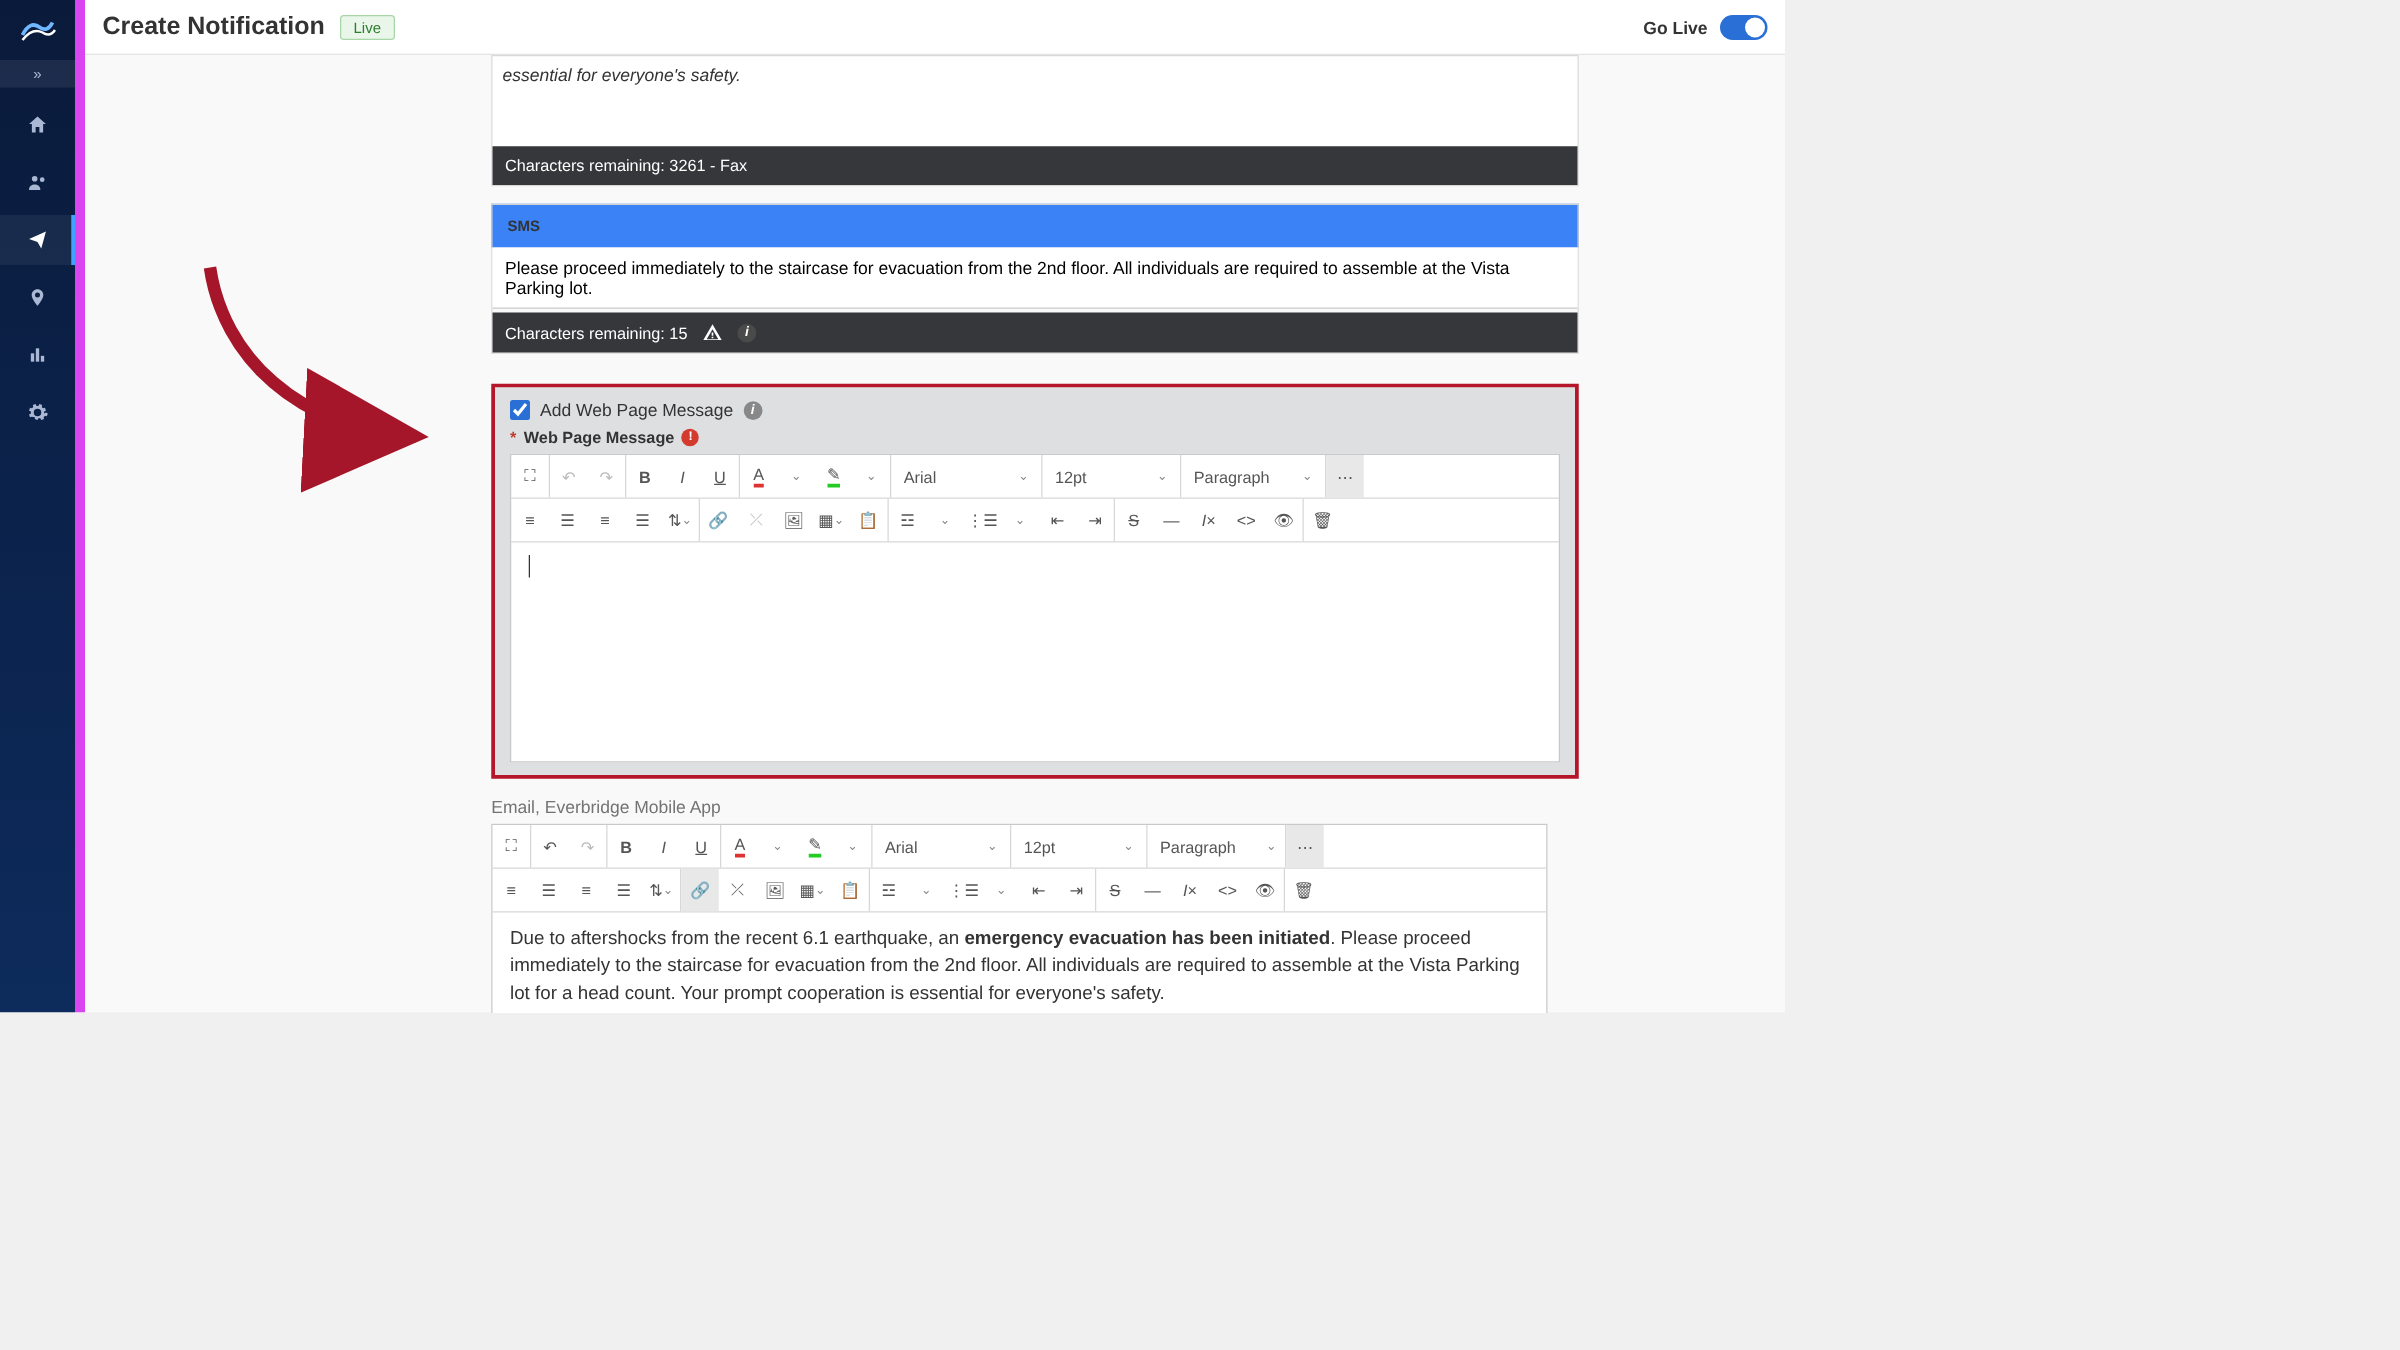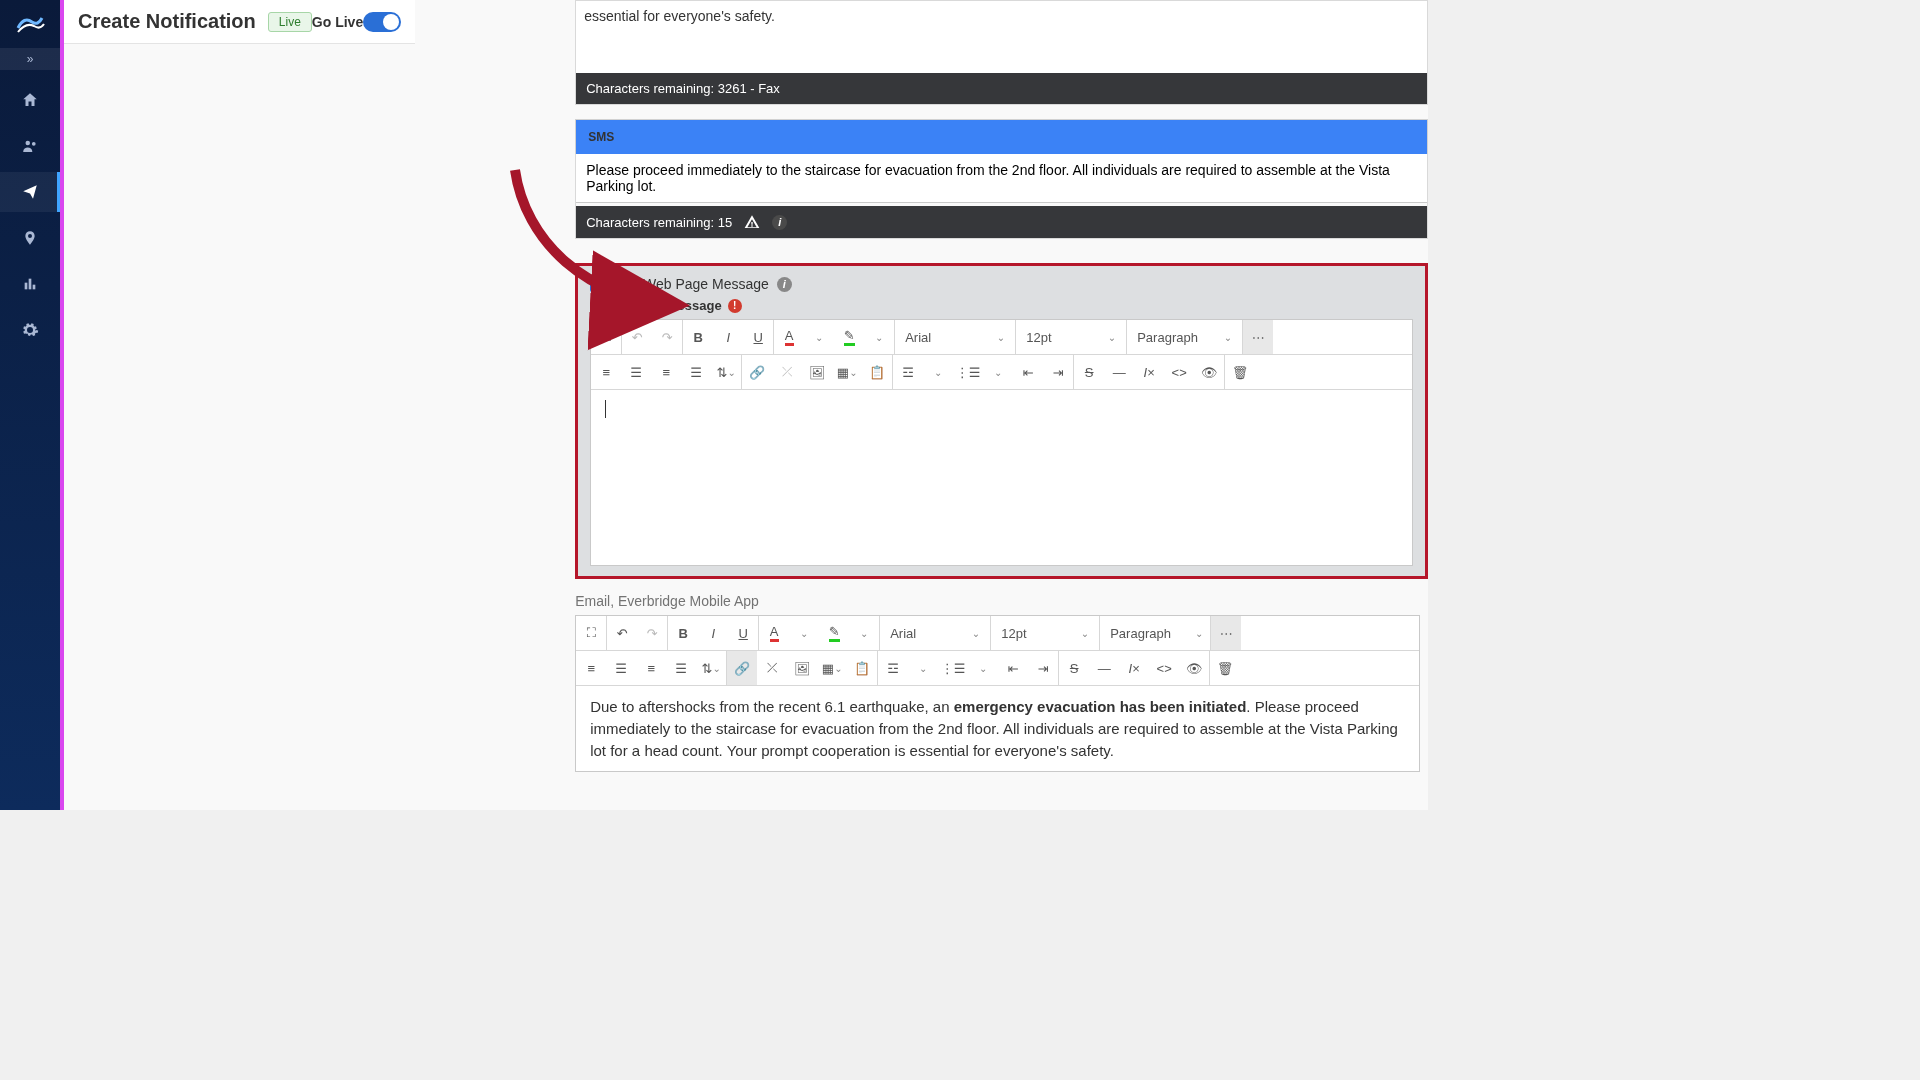--- a/index.html
+++ b/index.html
@@ -8,27 +8,27 @@
 .app { display: flex; height: 810px; width: 1440px; }
 
 .sidebar { width: 60px; background: linear-gradient(180deg,#0a1a3a 0%,#0d2b5c 100%); display: flex; flex-direction: column; align-items: center; padding-top: 8px; flex-shrink: 0; }
 .sidebar .logo { width: 32px; height: 32px; margin-bottom: 8px; }
 .sidebar .expand { width: 100%; height: 22px; background: rgba(255,255,255,0.08); display: flex; align-items: center; justify-content: center; color: #aab8d4; font-size:12px; margin-bottom: 10px; cursor: pointer; }
 .sidebar .nav { display: flex; flex-direction: column; gap: 6px; width: 100%; }
 .sidebar .nav-item { height: 40px; display: flex; align-items: center; justify-content: center; color: #aab8d4; cursor: pointer; position: relative; }
 .sidebar .nav-item.active { background: rgba(255,255,255,0.06); color: #fff; }
 .sidebar .nav-item.active::after { content:''; position:absolute; right:0; top:0; bottom:0; width:3px; background:#3fa4ff; }
 
-.main { flex: 1; display: flex; background: #f9f9f9; border-left: 4px solid #d946ef; }
+.main { flex: 1; display: flex; flex-direction: column; background: #f9f9f9; border-left: 8px solid #d946ef; }
 
 .topbar { height: 44px; background: #fff; display: flex; align-items: center; padding: 0 14px; border-bottom: 1px solid #e4e4e4; }
 .topbar .title { font-size: 20px; font-weight: 700; margin-right: 12px; }
 .topbar .badge { border:1px solid #a7d6a7; background:#e9f6e9; color:#2e7d2e; font-size:12px; padding:2px 10px; border-radius:3px; }
 .topbar .spacer { flex:1; }
-.topbar .golive { display:flex; align-items:center; font-size:14px; font-weight:600; }
+.topbar .golive { display:flex; align-items:center; gap:10px; font-size:14px; font-weight:600; }
 .toggle { width:38px; height:20px; background:#2a6fd6; border-radius:10px; position:relative; cursor:pointer; }
 .toggle::after { content:''; position:absolute; right:2px; top:2px; width:16px; height:16px; background:#fff; border-radius:50%; }
 
 .content { flex:1; overflow:auto; display:flex; justify-content:center; padding: 0 0 20px; position:relative; }
 .form-col { width: 870px; margin-left: 160px; }
 
 .box { background:#fff; border:1px solid #d9d9d9; }
 .box-body { padding: 6px 8px 20px; font-size: 14px; line-height:1.4; }
 .box-footer { background:#36373a; color:#fff; padding: 8px 10px; font-size: 13px; display:flex; align-items:center; gap:12px; }
 
@@ -129,21 +129,21 @@
       <div class="golive">
         <span>Go Live</span>
         <div class="toggle"></div>
       </div>
     </div>
 
     <div class="content">
       <div class="form-col">
 
         <div class="box" style="margin-top:0;">
-          <div class="box-body" style="min-height:72px;">essential for everyone's safety.</div>
+          <div class="box-body" style="min-height:72px;font-style:italic;">essential for everyone's safety.</div>
           <div class="box-footer">Characters remaining: 3261 - Fax</div>
         </div>
 
         <div class="section">
           <div class="section-hd">SMS</div>
           <div class="section-body" style="padding:0;">
             <textarea class="textarea" style="border-top: none; border-right: none; border-left: none; border-image: initial; border-bottom: 1px solid rgb(201, 201, 201);">Please proceed immediately to the staircase for evacuation from the 2nd floor. All individuals are required to assemble at the Vista Parking lot.</textarea>
             <div class="box-footer">
               <span>Characters remaining: 15</span>
               <span>

